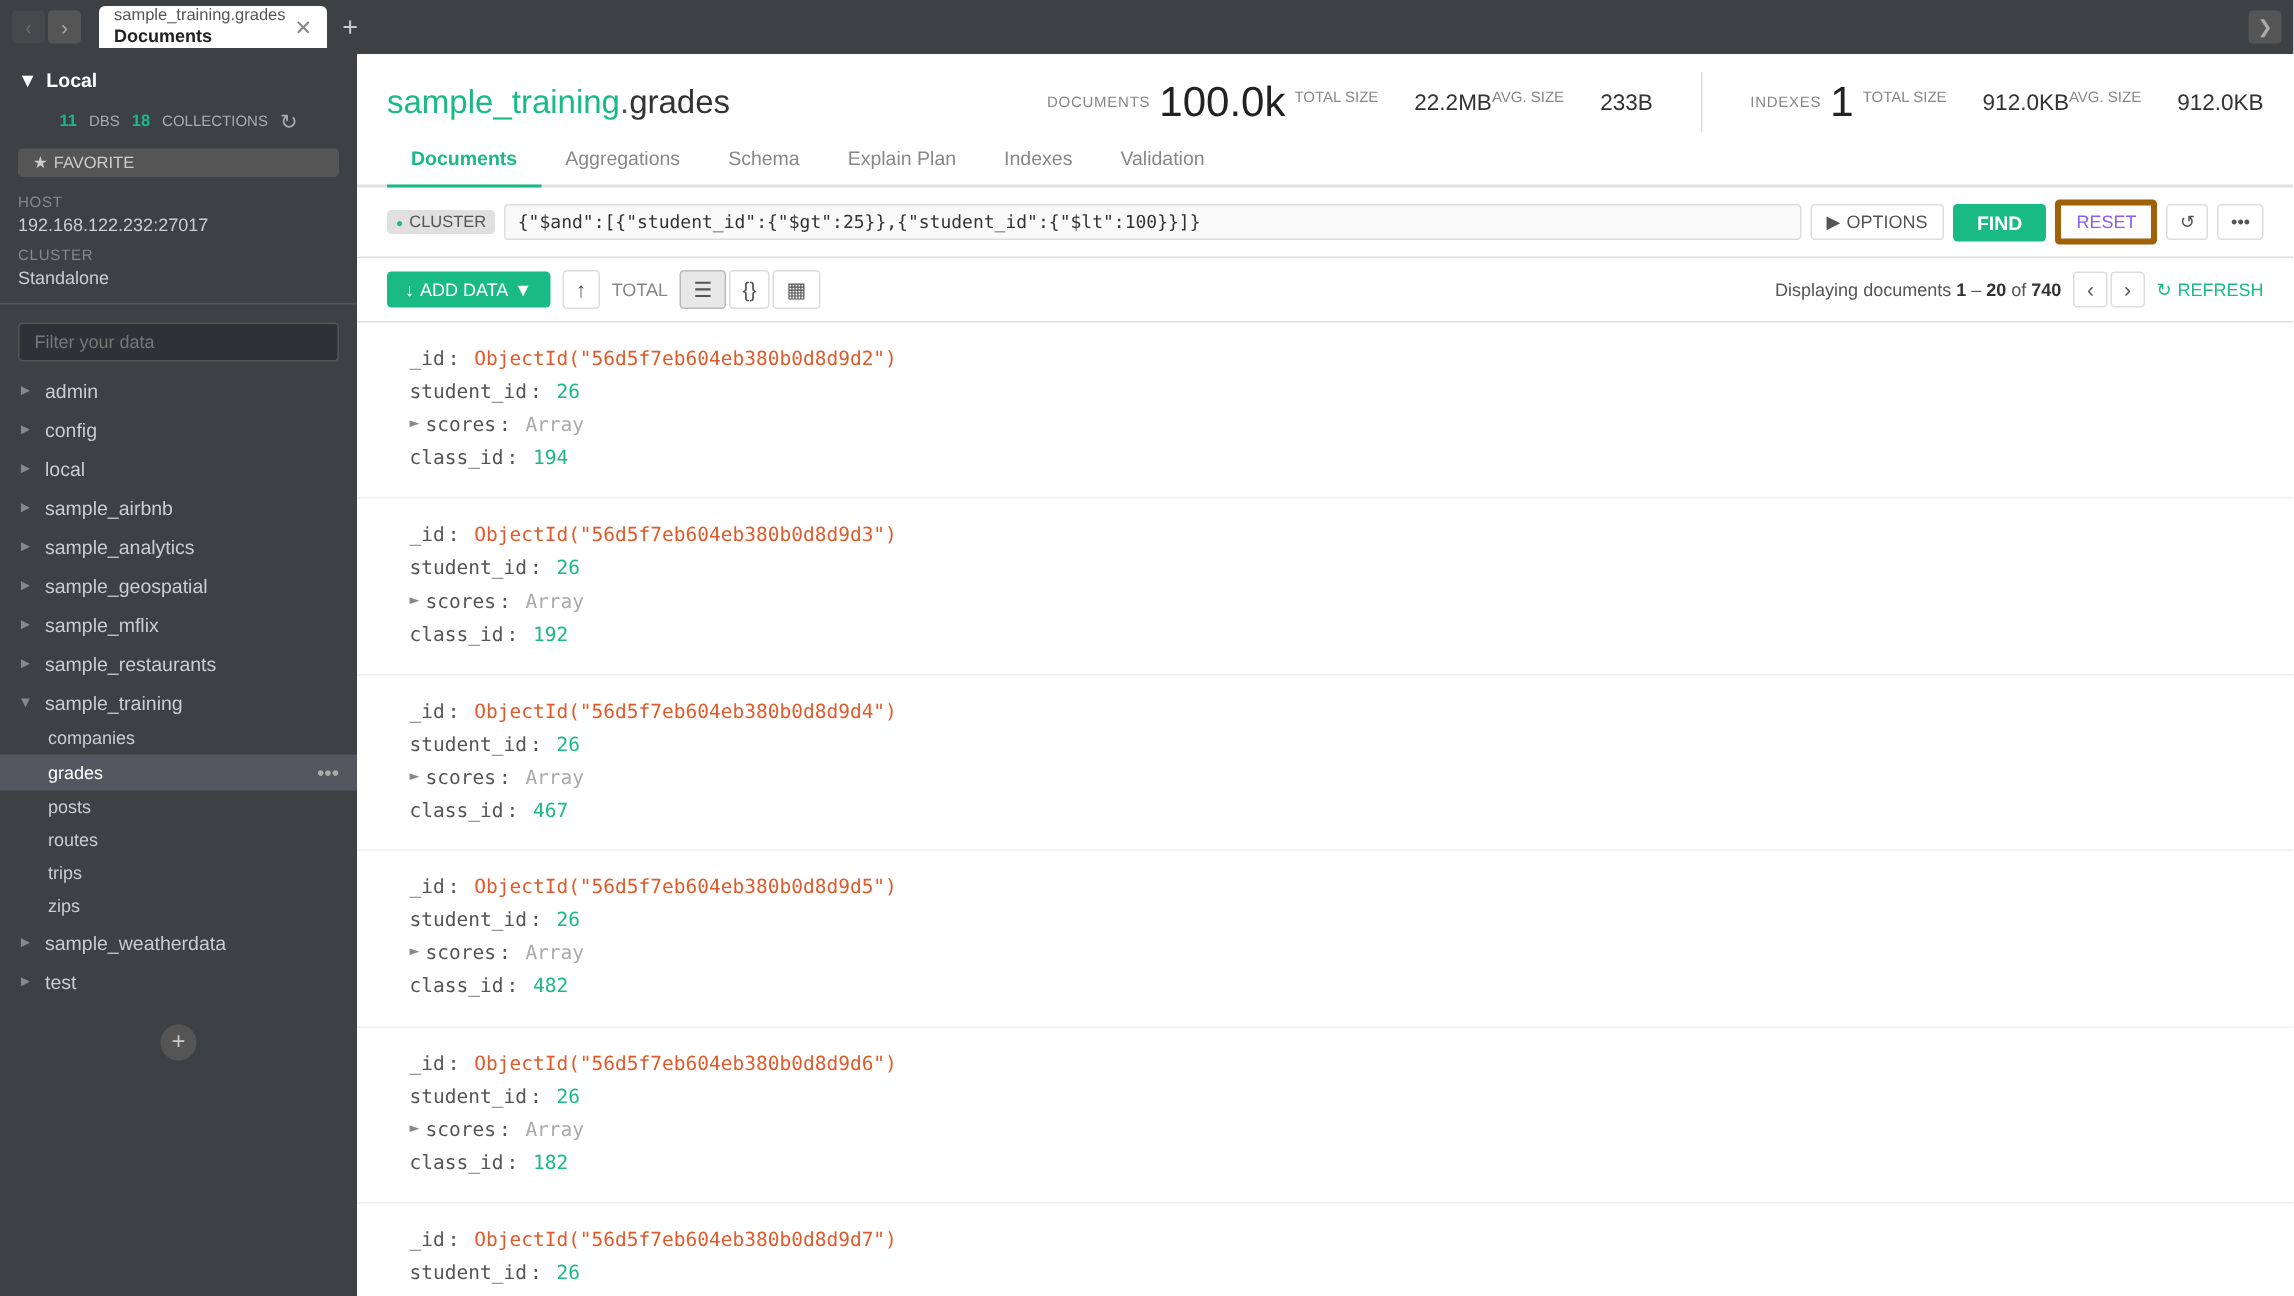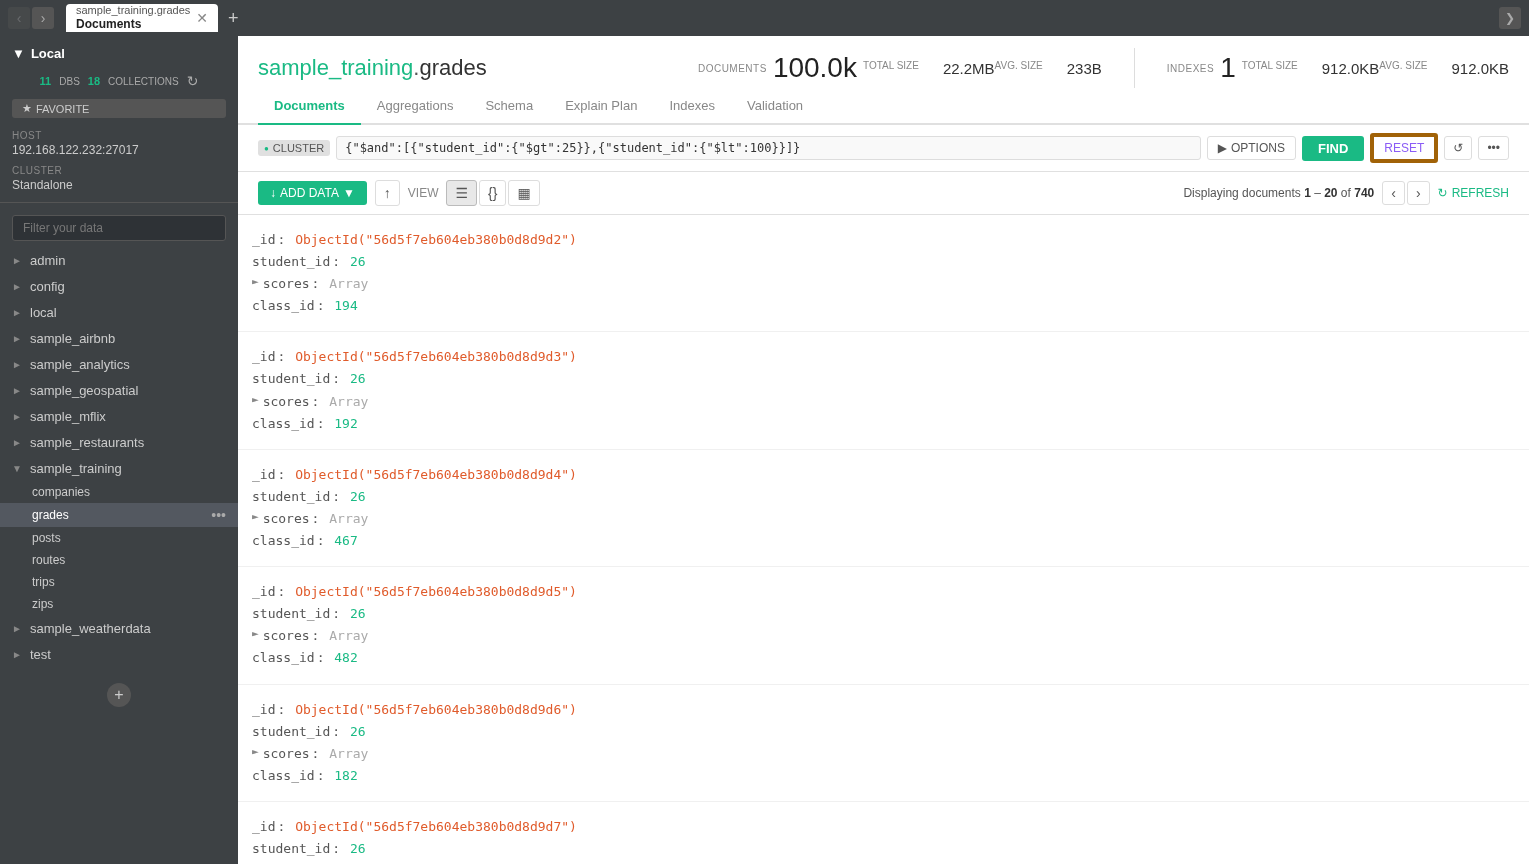--- a/index.html
+++ b/index.html
@@ -88,21 +88,21 @@
     .view-icon-btn.active { background: #e8e8e8; border-color: #bbb; }
     .view-spacer { flex: 1; }
     .pagination-info { font-size: 12px; color: #555; }
     .pagination-info strong { color: #333; font-weight: 600; }
     .pagination-nav { display: flex; gap: 2px; }
     .page-btn { background: #fff; border: 1px solid #ddd; border-radius: 3px; padding: 3px 8px; cursor: pointer; color: #555; font-size: 14px; }
     .refresh-btn { background: transparent; border: none; color: #1aba84; font-size: 12px; cursor: pointer; display: flex; align-items: center; gap: 4px; }
 
     
     .documents-area { flex: 1; overflow-y: auto; background: #fff; }
-    .document-card { padding: 14px 20px 14px 14px; border-bottom: 1px solid #f0f0f0; font-family: monospace; font-size: 13px; line-height: 1.7; }
+    .document-card { padding: 14px 20px 14px 35px; border-bottom: 1px solid #f0f0f0; font-family: monospace; font-size: 13px; line-height: 1.7; }
     .doc-field { display: flex; align-items: flex-start; gap: 0; }
     .doc-expand { color: #888; cursor: pointer; margin-right: 4px; font-size: 11px; user-select: none; }
     .doc-key { color: #555; font-weight: 500; }
     .doc-colon { color: #555; margin: 0 2px; }
     .doc-value-id { color: #e05b2b; }
     .doc-value-num { color: #1aba84; }
     .doc-value-str { color: #aaa; }
   </style>
 </head>
 <body>
@@ -298,21 +298,21 @@
       <button class="more-btn">•••</button>
     </div>
 
     <div class="view-toolbar">
       <button class="add-data-btn">
         <span>↓</span>
         <span>ADD DATA</span>
         <span>▼</span>
       </button>
       <button class="export-btn">↑</button>
-      <span class="view-label">VIEW</span>
+      <span class="view-label">TOTAL</span>
       <div class="view-icons">
         <button class="view-icon-btn active">☰</button>
         <button class="view-icon-btn">{}</button>
         <button class="view-icon-btn">▦</button>
       </div>
       <div class="view-spacer"></div>
       <span class="pagination-info">
         <span>Displaying documents</span>&nbsp;<strong>1</strong>&nbsp;–&nbsp;<strong>20</strong>&nbsp;of&nbsp;<strong>740</strong>
       </span>
       <div class="pagination-nav">

